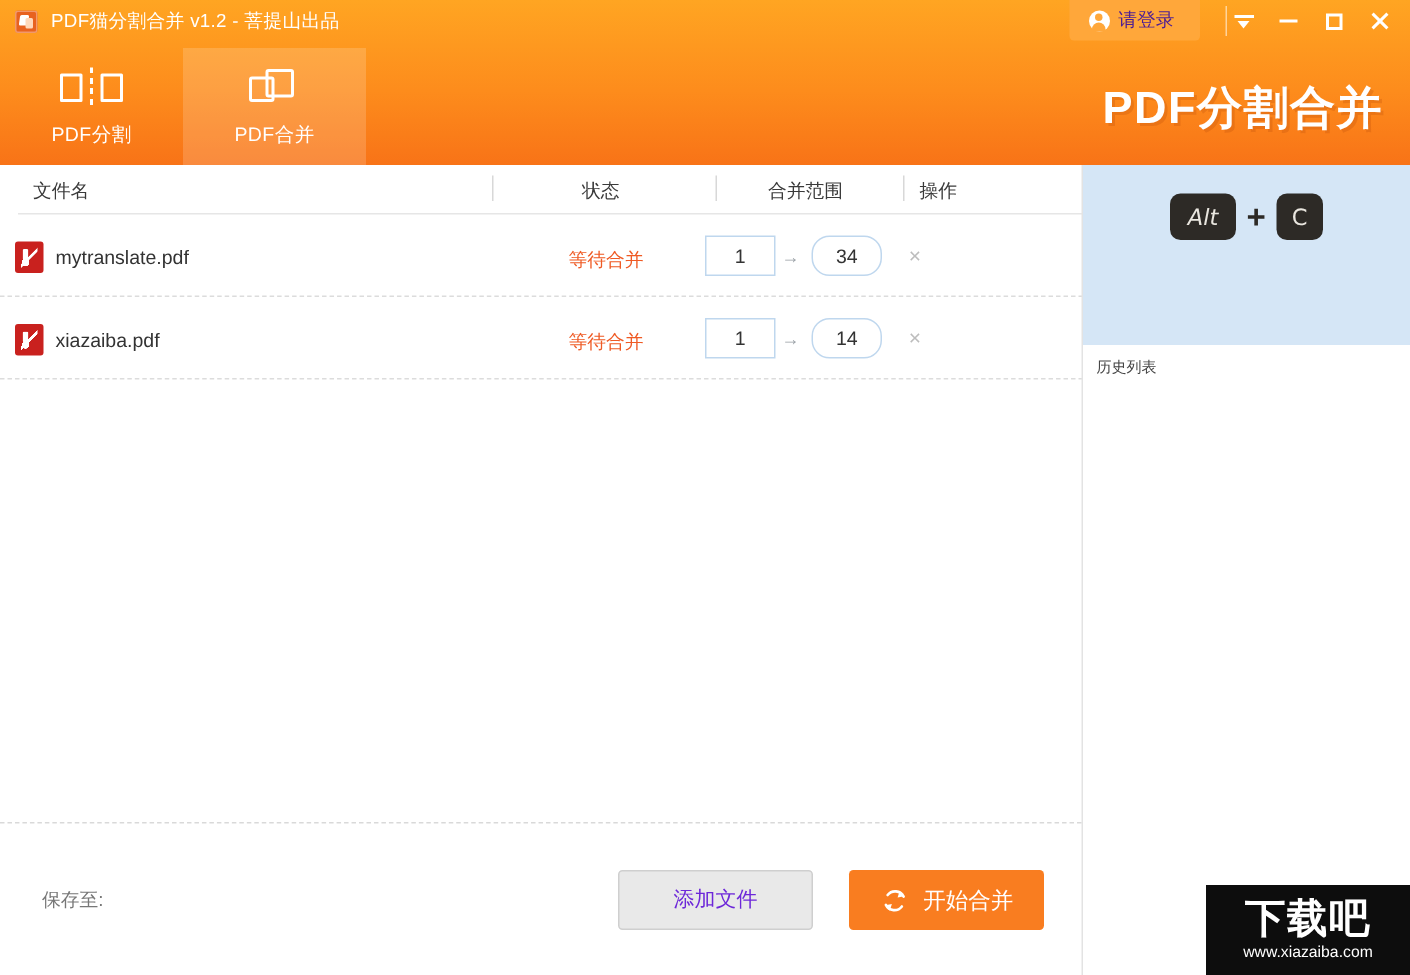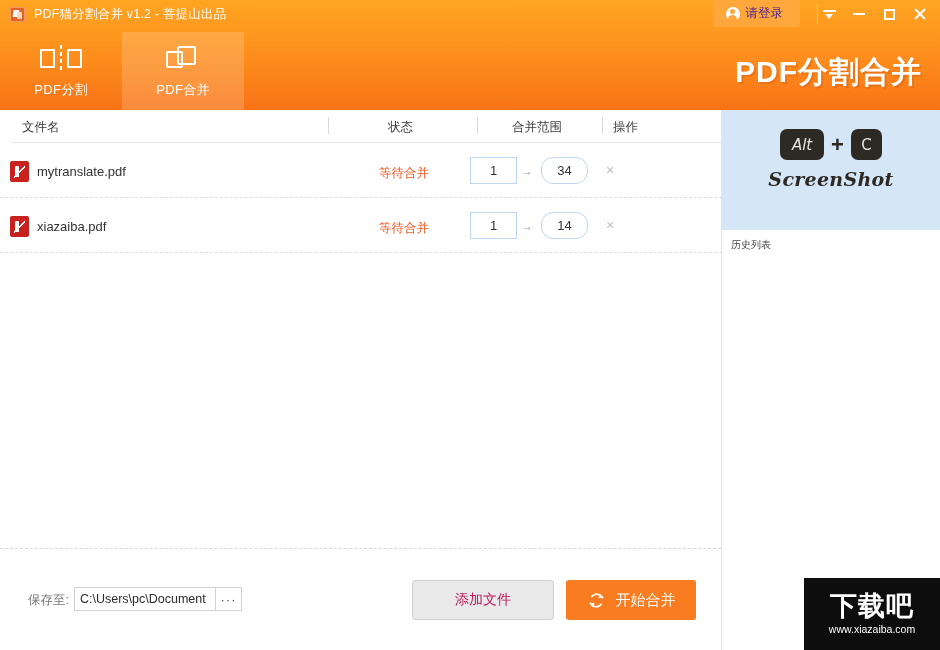--- a/index.html
+++ b/index.html
@@ -248,39 +248,39 @@
     width: 140px; height: 22px; border: none; outline: none;
     padding: 0 5px; font-size: 12.5px; color: #2b2b2b;
     font-family: "Liberation Sans", sans-serif; background: transparent;
   }
   .path-browse {
     width: 26px; height: 22px; border-left: 1px solid #d2d2d2;
     display: flex; align-items: center; justify-content: center;
     cursor: pointer; color: #444; font-size: 13px; letter-spacing: 1px;
   }
   .btn-add {
-    position: absolute; left: 412px; top: 580px; width: 142px; height: 40px;
-    background: #e9e9e9; border: 1px solid #cfcfcf; color: #be185d;
+    position: absolute; left: 412px; top: 580px; width: 130px; height: 40px;
+    background: #e9e9e9; border: 1px solid #cfcfcf; color: #6d28d9;
     font-size: 14px; display: flex; align-items: center; justify-content: center;
     border-radius: 3px; cursor: pointer;
   }
   .btn-merge {
     position: absolute; left: 566px; top: 580px; width: 130px; height: 40px;
     background: #F97D20; color: #fff; font-size: 15px; border-radius: 3px;
     display: flex; align-items: center; justify-content: center; gap: 10px;
     cursor: pointer;
   }
   .refresh-ico {
     width: 19px; height: 19px; position: relative; flex: 0 0 auto;
   }
   .refresh-ico svg { display: block; }
 
   
   .watermark {
-    position: absolute; right: 0; bottom: 0; width: 136px; height: 72px;
+    position: absolute; right: 0; bottom: 0; width: 136px; height: 60px;
     background: #0d0d0d; display: flex; flex-direction: column;
     align-items: center; justify-content: center; overflow: hidden;
   }
   .watermark .wm-main {
     color: #fff; font-size: 27px; font-weight: bold; line-height: 1;
     letter-spacing: 1px;
   }
   .watermark .wm-sub {
     color: #fff; font-size: 10.5px; margin-top: 3px;
     font-family: Liberation Sans, sans-serif;
@@ -377,33 +377,28 @@
   </div>
 
   <div class="vsep-right"></div>
 
   <div class="ad">
     <div class="keys">
       <span class="key alt">Alt</span>
       <span class="plus">+</span>
       <span class="key c">C</span>
     </div>
-    <div class="shot">ScreenShot</div>
   </div>
 
   <div class="history-label">历史列表</div>
 
   <div class="hr-dashed"></div>
 
   <div class="save-label">保存至:</div>
 
-  <div class="path-wrap">
-    <input class="path-input" type="text" value="C:\Users\pc\Document" style="">
-    <span class="path-browse">···</span>
-  </div>
 
   <div class="btn-add">
     <span>添加文件</span>
   </div>
 
   <div class="btn-merge">
     <span class="refresh-ico">
       <svg viewBox="0 0 24 24" width="19" height="19">
         <path d="M19.5 8.5A8 8 0 0 0 6 7.2" fill="none" stroke="#fff" stroke-width="2.2" stroke-linecap="round"></path>
         <path d="M4.5 15.5A8 8 0 0 0 18 16.8" fill="none" stroke="#fff" stroke-width="2.2" stroke-linecap="round"></path>

